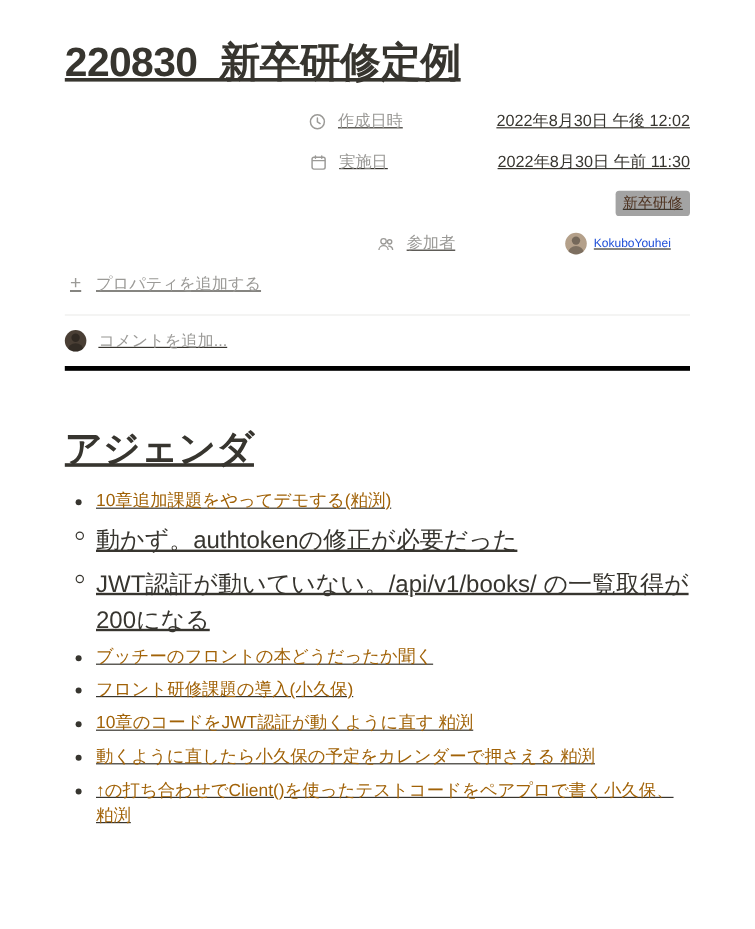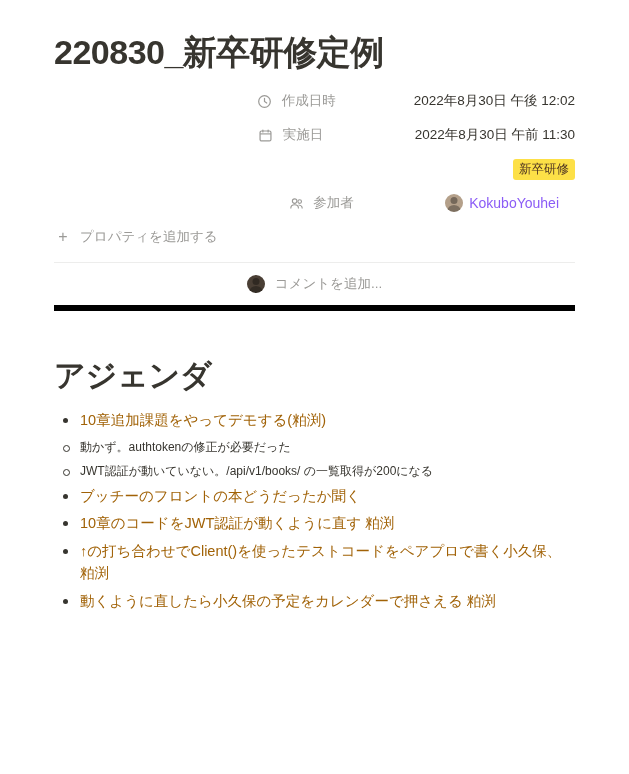--- a/index.html
+++ b/index.html
@@ -10,20 +10,21 @@
   }
   body {
     width: 629px;
     height: 774px;
     font-family: "Liberation Sans", "DejaVu Sans", sans-serif;
     color: #37352f;
     overflow: hidden;
   }
   .page {
     padding: 24px 54px 0 54px;
+    text-decoration: underline;
   }
   .page-title {
     font-size: 34px;
     font-weight: bold;
     letter-spacing: -0.5px;
     line-height: 1.2;
     margin: 8px 0 14px 0;
     color: #37352f;
   }
   
@@ -57,33 +58,33 @@
   }
   .prop-icon svg { display: block; }
   .prop-value {
     font-size: 13.5px;
     color: #37352f;
     display: flex;
     align-items: center;
     flex-wrap: wrap;
   }
   .tag-chip {
-    background: #fde047;
+    background: #a3a3a3;
     color: #4f3422;
     border-radius: 3px;
     padding: 2px 6px;
     font-size: 12.5px;
     line-height: 1.4;
   }
   .person {
     display: flex;
     align-items: center;
     margin-right: 16px;
-    font-size: 14px;
-    color: #8b5cf6;
+    font-size: 10px;
+    color: #1d4ed8;
   }
   .avatar {
     width: 18px;
     height: 18px;
     border-radius: 50%;
     margin-right: 6px;
     flex: 0 0 18px;
     background: #b4a08a;
     position: relative;
     overflow: hidden;
@@ -132,22 +133,21 @@
   }
   .divider {
     height: 1px;
     background: #ededec;
     margin: 10px 0 0 0;
   }
   .comment-row {
     display: flex;
     align-items: center;
     padding: 12px 0 12px 0;
-    border-bottom: 6px solid #000000;
-    justify-content: center;
+    border-bottom: 4px solid #000000;
   }
   .comment-row .avatar { margin-right: 10px; background: #4a3f35; }
   .comment-placeholder {
     color: #9b9a97;
     font-size: 13.5px;
   }
   .section-title {
     font-size: 31px;
     font-weight: bold;
     color: #37352f;
@@ -178,21 +178,21 @@
     background: #37352f;
   }
   ul.sub {
     list-style: none;
     margin: 0;
     padding: 0;
   }
   ul.sub li {
     position: relative;
     padding: 3px 0 3px 26px;
-    font-size: 12px;
+    font-size: 20px;
     line-height: 1.5;
     color: #37352f;
     margin-left: 0;
   }
   ul.sub li::before {
     content: "";
     position: absolute;
     left: 9px;
     top: 10px;
     width: 5px;
@@ -281,21 +281,22 @@
   <h2 class="section-title">アジェンダ</h2>
   <ul class="bullets">
     <li class="li1">10章追加課題をやってデモする(粕渕)</li>
     <li style="list-style:none">
       <ul class="sub">
         <li>動かず。authtokenの修正が必要だった</li>
         <li>JWT認証が動いていない。/api/v1/books/ の一覧取得が200になる</li>
       </ul>
     </li>
     <li class="li1">ブッチーのフロントの本どうだったか聞く</li>
+    <li class="li1">フロント研修課題の導入(小久保)</li>
   </ul>
 
   <ul class="bullets">
     <li class="li1">10章のコードをJWT認証が動くように直す 粕渕</li>
+    <li class="li1">動くように直したら小久保の予定をカレンダーで押さえる 粕渕</li>
     <li class="li1">↑の打ち合わせでClient()を使ったテストコードをペアプロで書く小久保、粕渕</li>
-    <li class="li1">動くように直したら小久保の予定をカレンダーで押さえる 粕渕</li>
   </ul>
 
 </div>
 
 </body></html>

